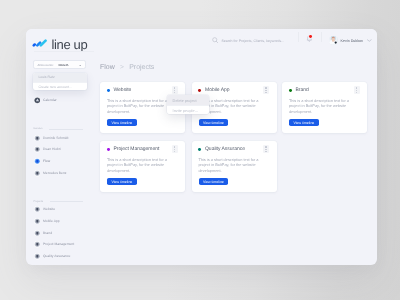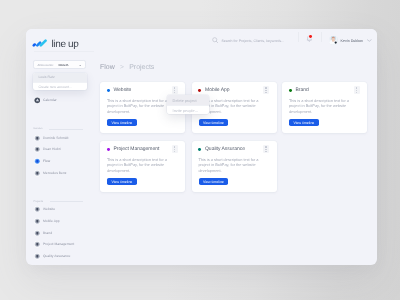--- a/index.html
+++ b/index.html
@@ -8,21 +8,21 @@
   .bgshade{position:absolute;inset:0;
      background:linear-gradient(97deg,#e8e8e8 0%,#e8e8e8 46%,#e2e2e2 66%,#d7d7d7 85%,#d3d3d3 100%);}
   .app{position:absolute;left:26px;top:29px;width:351px;height:236px;background:#f2f3f9;
        border-radius:6px;overflow:hidden;
        box-shadow:0 16px 38px rgba(125,125,138,.12), 0 5px 14px rgba(125,125,138,.05);}
 
   
   .header{position:absolute;left:0;top:0;width:100%;height:23px;background:#f2f3f9;}
   .header:after{content:"";position:absolute;left:8px;bottom:0;width:60px;height:.6px;background:#ebedf3;}
   .logo{position:absolute;left:6.4px;top:6.0px;width:16.6px;height:12.4px;}
-  .brandname{position:absolute;left:25.5px;top:11.4px;font-size:10px;color:#3f4550;
+  .brandname{position:absolute;left:25.5px;top:11.4px;font-size:13px;color:#3f4550;
              letter-spacing:-.35px;line-height:10px;}
 
   .searchwrap{position:absolute;left:185.6px;top:0;height:23px;display:flex;align-items:center;}
   .searchicon{width:6.6px;height:6.6px;margin-right:3.2px;flex:none;}
   .searchph{font-size:3.5px;color:#a9adbb;letter-spacing:.02px;white-space:nowrap;}
 
   .divider{position:absolute;top:3px;width:.75px;height:10px;background:#e9ebf1;}
   .bellwrap{position:absolute;left:279.7px;top:5.6px;height:7.4px;}
   .bell{position:relative;width:6.6px;height:7.4px;line-height:0;}
   .bell svg{display:block;}

